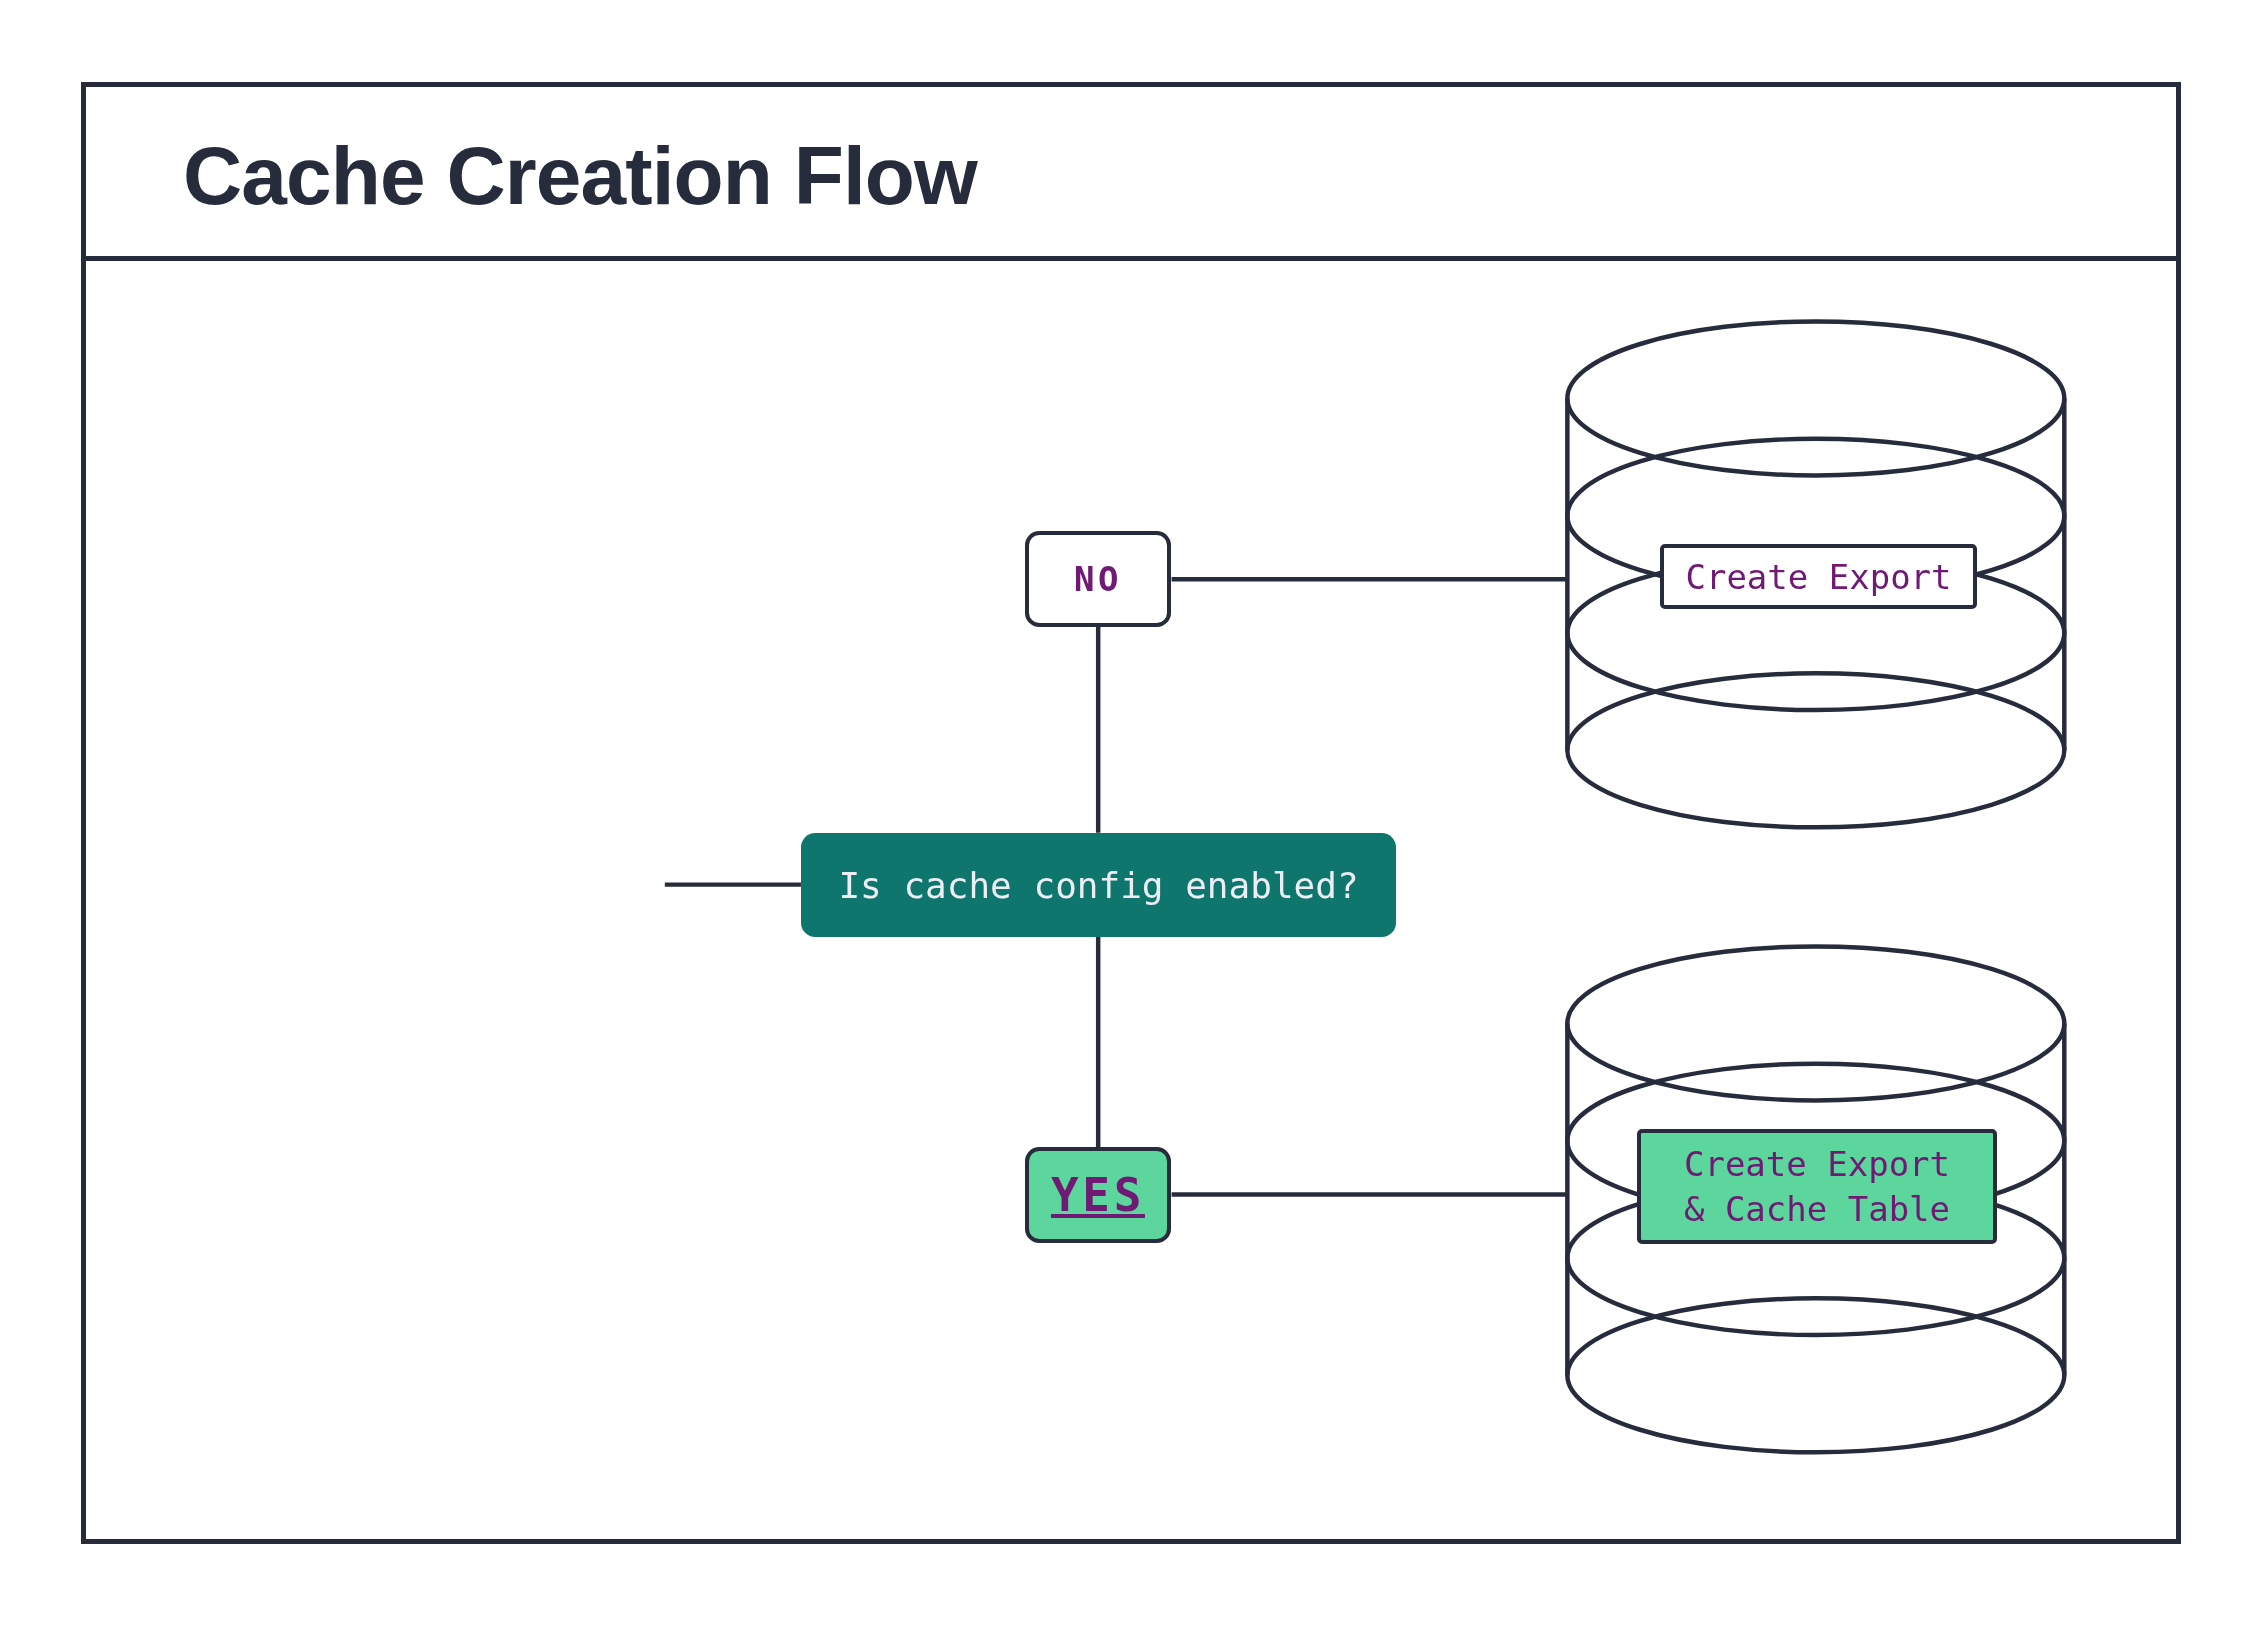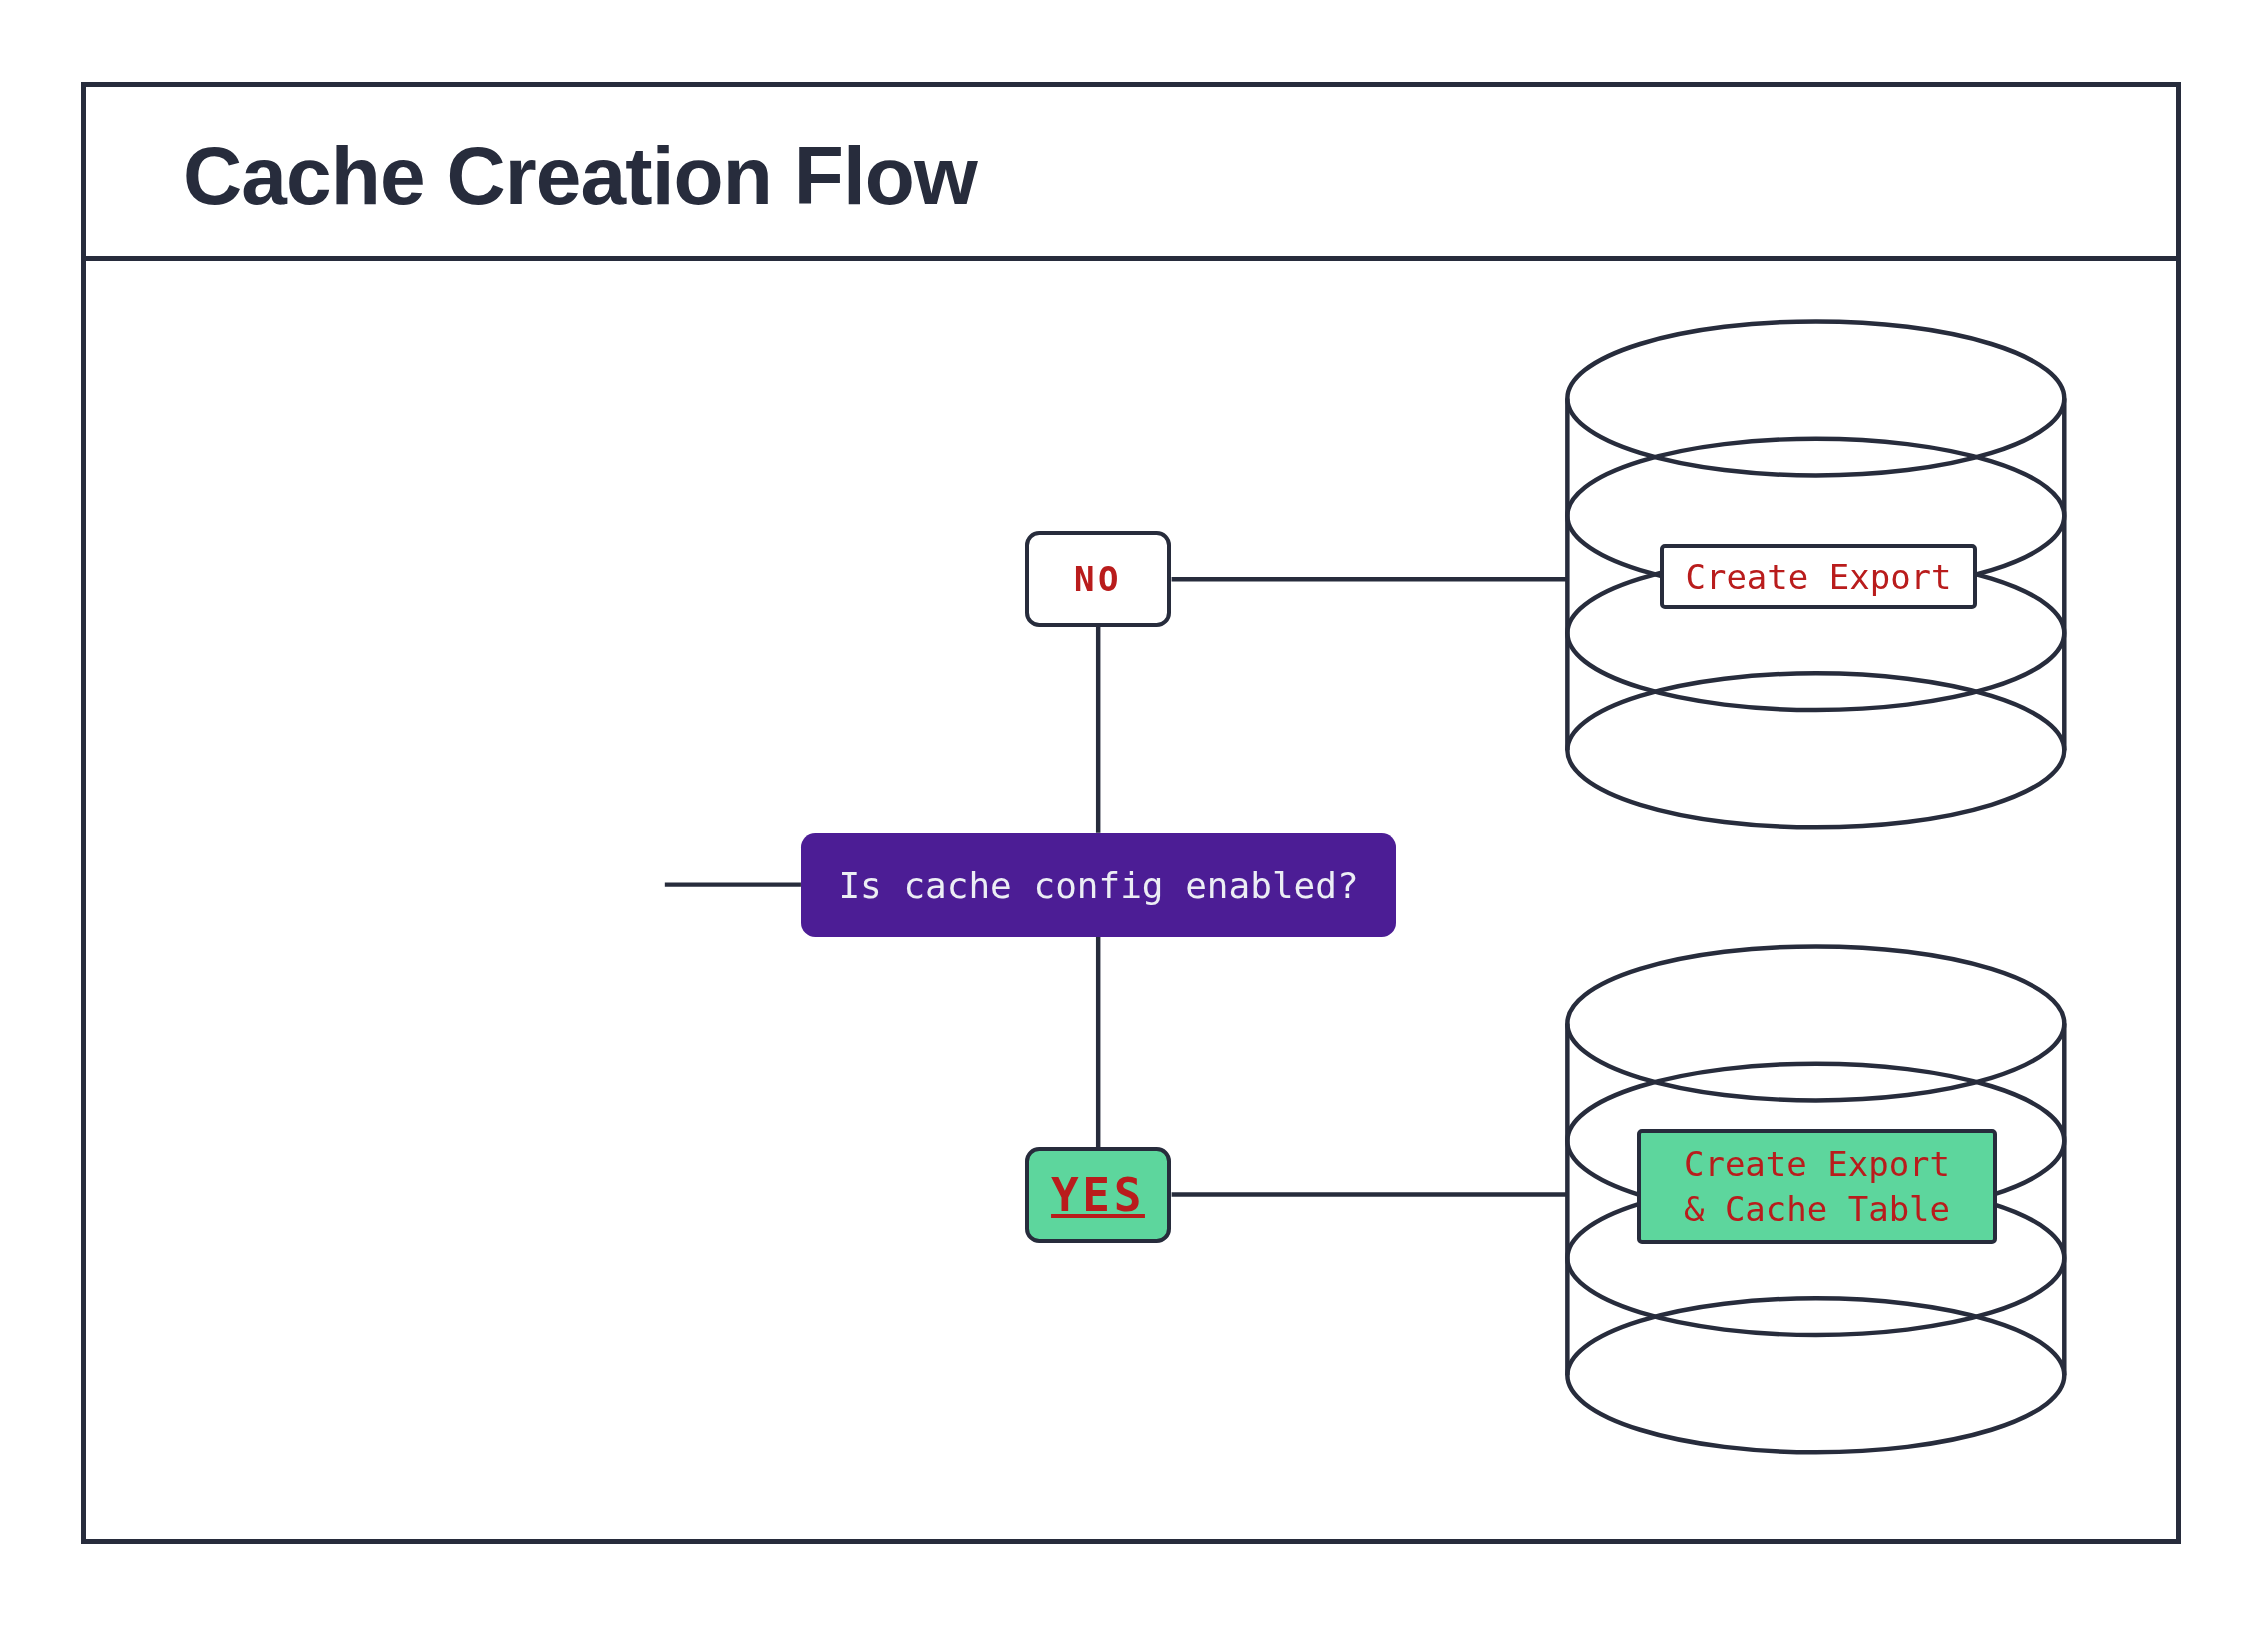--- a/index.html
+++ b/index.html
@@ -52,30 +52,30 @@
     top: 0;
     width: 2268px;
     height: 1626px;
   }
   .node {
     position: absolute;
     box-sizing: border-box;
     display: flex;
     align-items: center;
     justify-content: center;
-    color: #b91c1c;
+    color: #701a75;
     font-size: 36px;
     white-space: pre;
   }
   .node.bordered { border: 4.5px solid #272c3c; }
   .round-lg { border-radius: 14.3px; }
   .round-md { border-radius: 5px; }
   .fill-green { background: #5dd69d; }
   .fill-white { background: #ffffff; }
-  .fill-ink { background: #4c1d95; color: #eceef4; }
+  .fill-ink { background: #0f766e; color: #eceef4; }
   .start-node   { left: 280px;  top: 838px;  width: 384px; height: 94px; }
   .decision-node{ left: 801px;  top: 833px;  width: 595px; height: 104px; }
   .no-node      { left: 1025px; top: 531px;  width: 146px; height: 96px;
                   font-weight: bold; letter-spacing: 3.6px; font-size: 34px; }
   .yes-node     { left: 1025px; top: 1147px; width: 146px; height: 96px;
                   font-weight: bold; letter-spacing: 3.6px; font-size: 46px; text-decoration: underline; }
   .export-label { left: 1660px; top: 544px;  width: 317px; height: 65px;  font-size: 34px; }
   .cache-label  { left: 1637px; top: 1129px; width: 360px; height: 115px;
                   font-size: 34px; flex-direction: column; line-height: 1.32; }
 </style>

